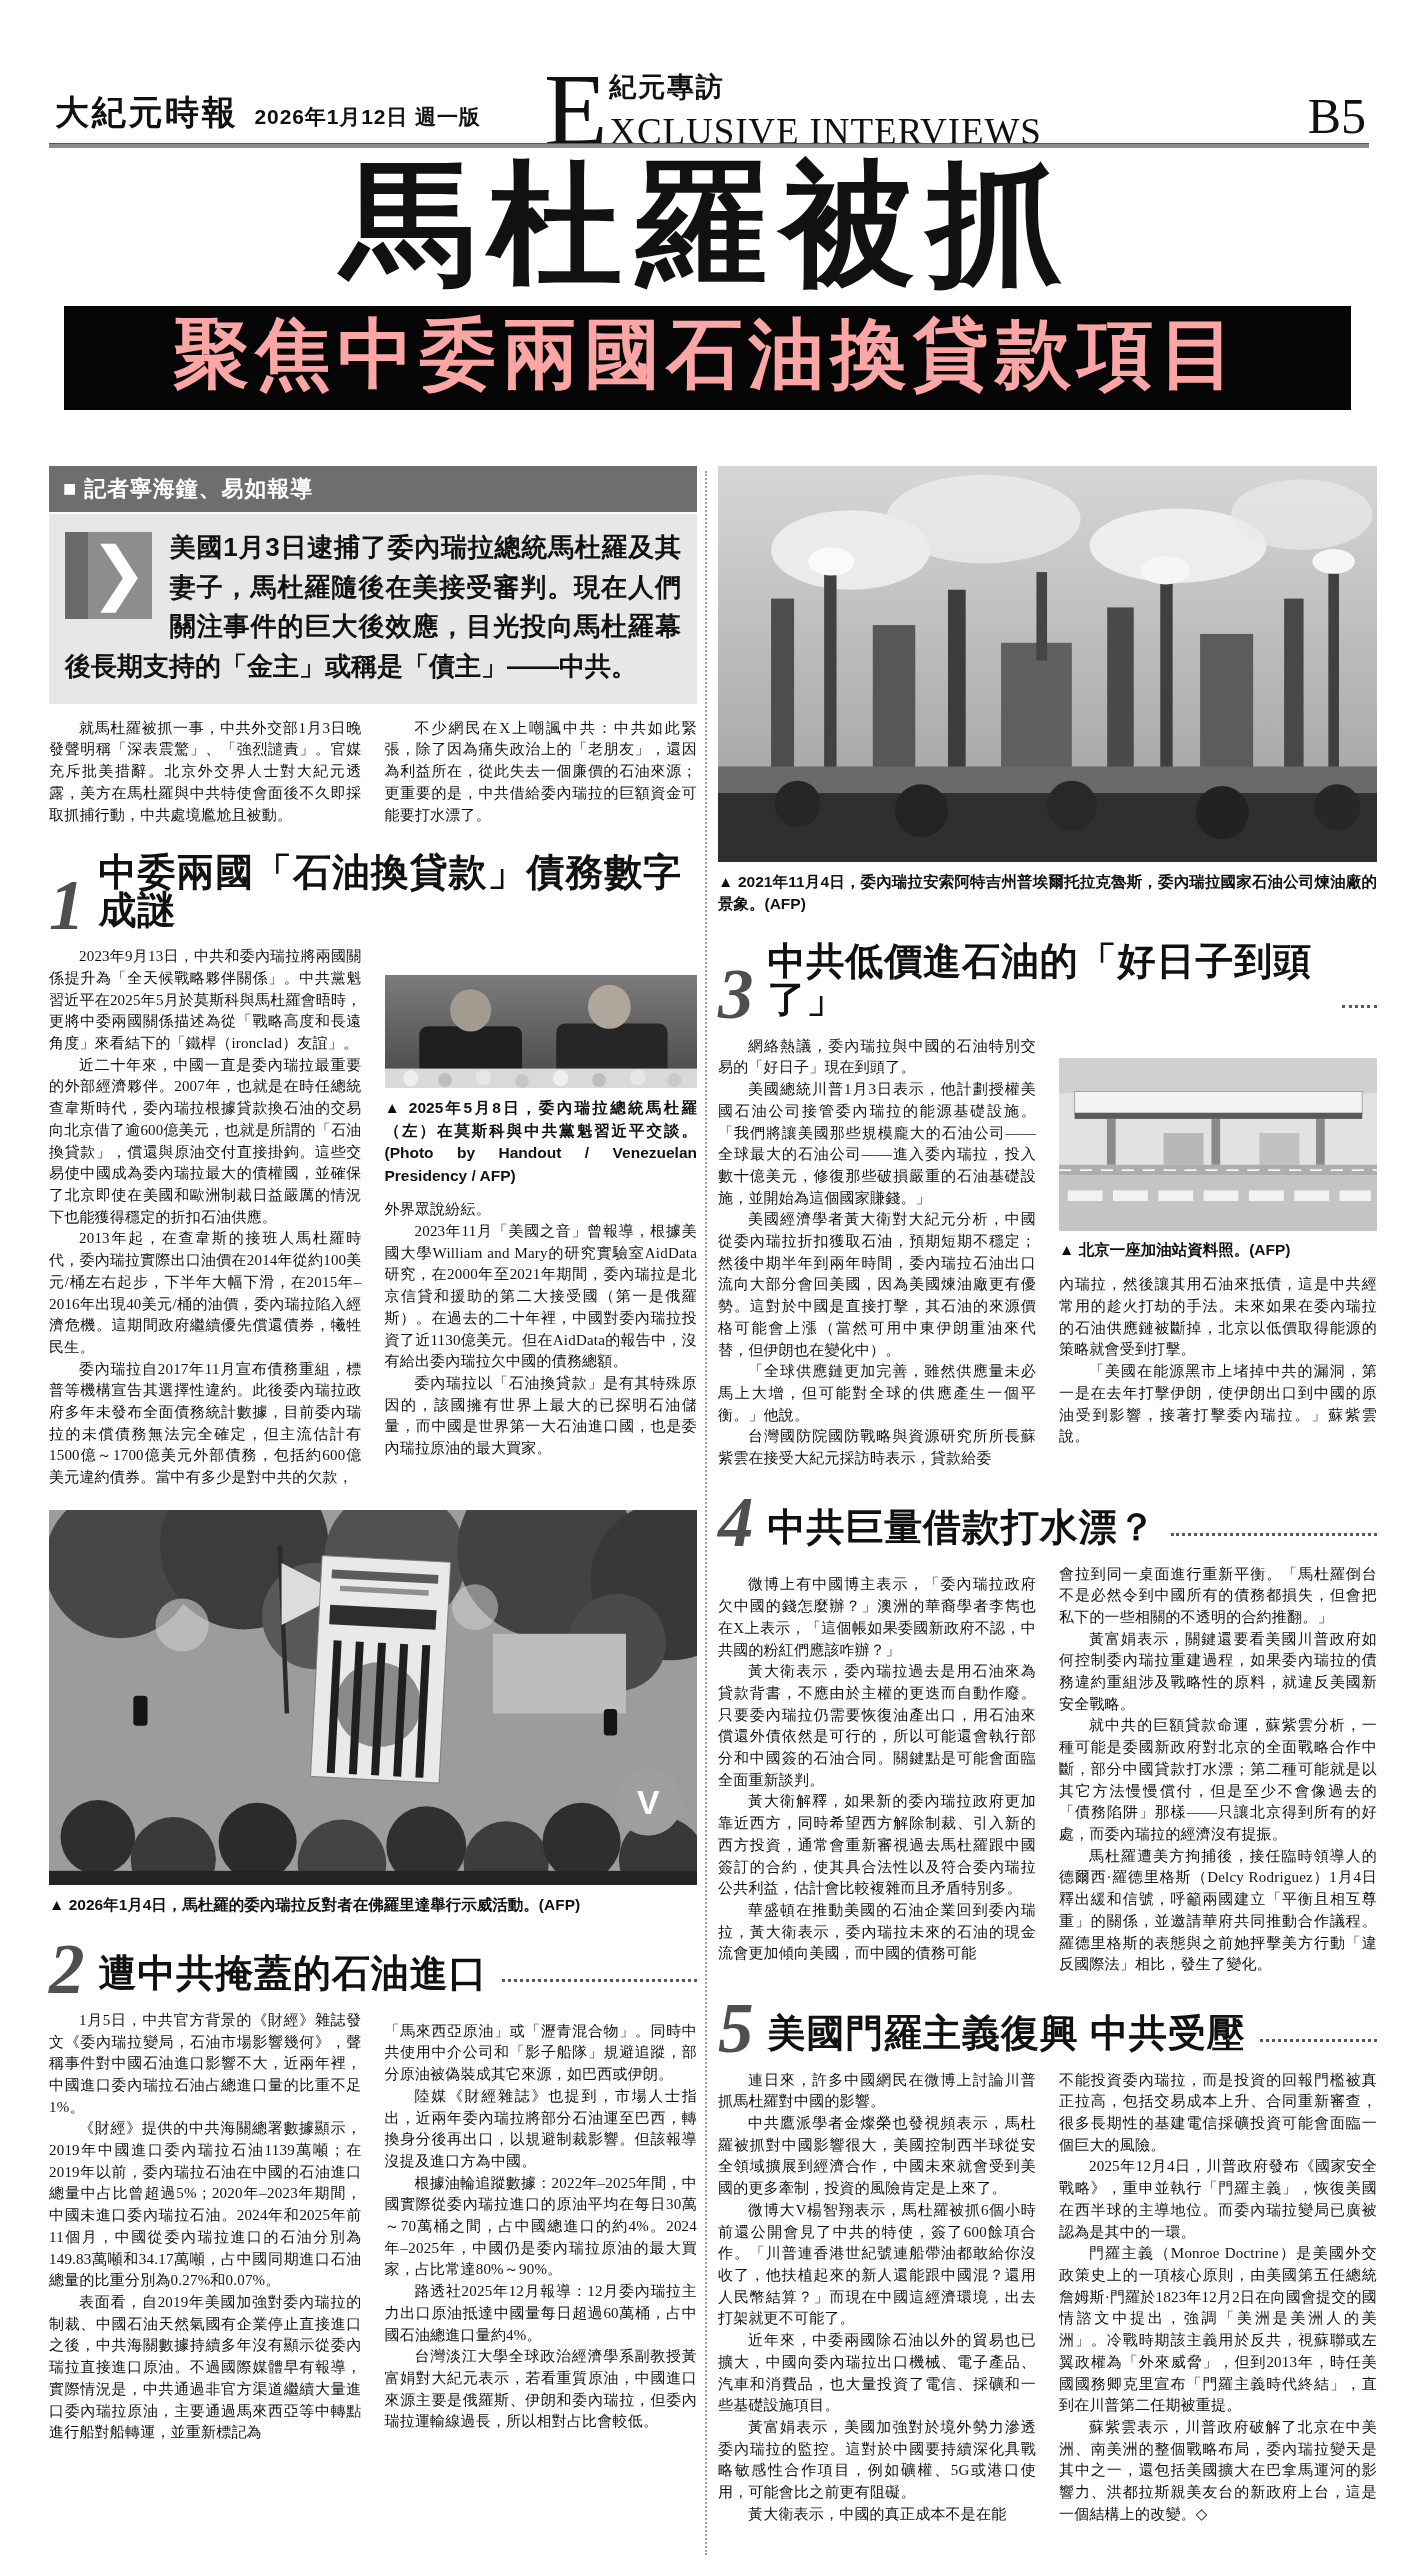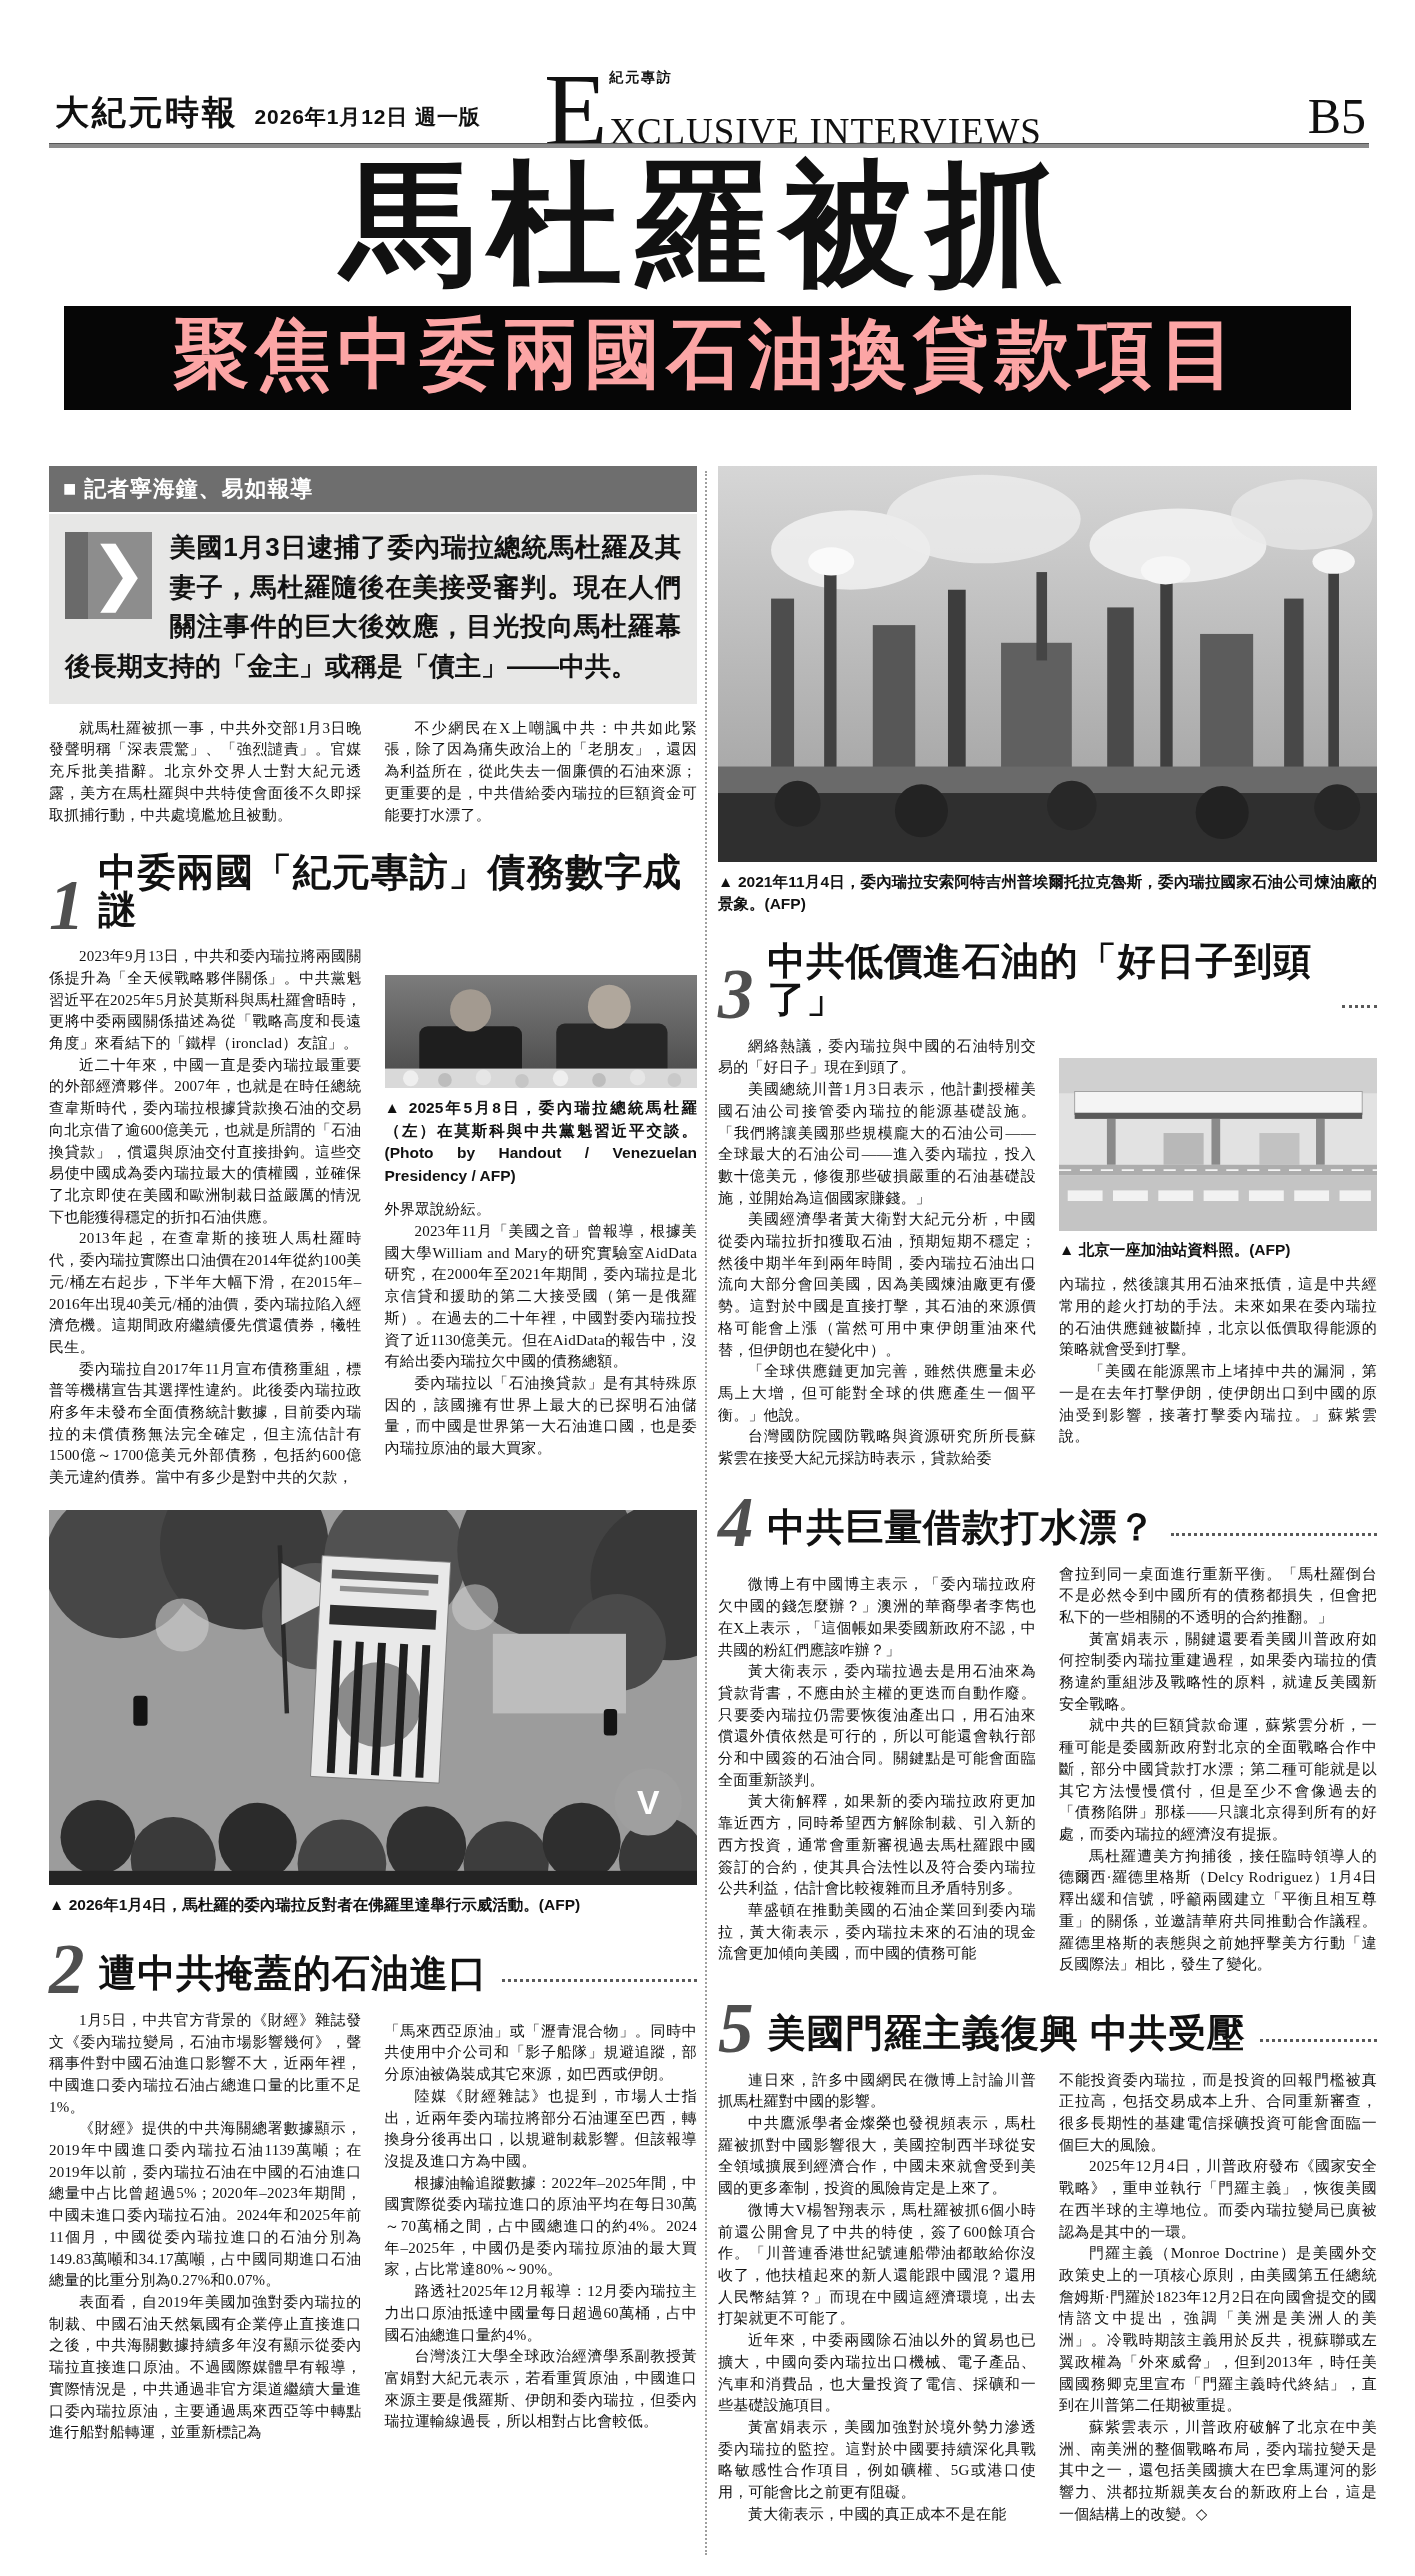--- a/index.html
+++ b/index.html
@@ -10,21 +10,21 @@
   .page{position:relative;width:1415px;height:2576px;background:#ffffff;
         margin:0 auto;overflow:hidden;color:#111;}
   
   .top-header{position:absolute;top:74px;left:55px;right:49px;height:67px;}
   .masthead-group{position:absolute;left:0;bottom:5.3px;display:flex;align-items:baseline;gap:16px;}
   .masthead{font-family:var(--serif);font-weight:900;font-size:34px;letter-spacing:2.7px;}
   .issue-date{font-family:var(--sans);font-weight:bold;font-size:21px;letter-spacing:0.9px;}
   .logo{position:absolute;left:489px;bottom:-8.8px;display:flex;align-items:flex-end;}
   .logo-e{font-family:var(--serif);font-size:104px;line-height:.78;font-weight:400;}
   .logo-stack{display:flex;flex-direction:column;justify-content:space-between;height:81px;margin-left:1.8px;}
-  .logo-cn{font-family:var(--sans);font-weight:bold;font-size:14px;letter-spacing:1.8px;}
+  .logo-cn{font-family:var(--sans);font-weight:bold;font-size:27px;letter-spacing:1.8px;}
   .logo-en{font-family:var(--serif);font-size:37px;letter-spacing:0.9px;line-height:1;}
   .page-no{position:absolute;right:0;bottom:0;font-family:var(--serif);font-size:50px;line-height:1;}
   .header-rule{position:absolute;top:143px;left:49px;right:46px;height:3.5px;background:#8b8b8b;border-top:0.9px solid #555;}
   
   .headline{position:absolute;top:152px;left:0;right:0;text-align:center;}
   .headline h1{margin:0;font-family:var(--sans);font-weight:900;font-size:134px;line-height:1.08;letter-spacing:12.4px;}
   .banner{margin:8.8px 64px 0;background:#060606;padding:10.6px 0 17.7px;}
   .banner span{color:#fca5a5;font-family:var(--sans);font-weight:900;font-size:76px;letter-spacing:6.2px;line-height:1;}
   
   .left-half{position:absolute;top:466px;left:49px;width:648px;}
@@ -104,21 +104,21 @@
       <div class="col">
           <p class="body-p">就馬杜羅被抓一事，中共外交部1月3日晚發聲明稱「深表震驚」、「強烈譴責」。官媒充斥批美措辭。北京外交界人士對大紀元透露，美方在馬杜羅與中共特使會面後不久即採取抓捕行動，中共處境尷尬且被動。</p>
         </div>
       <div class="col">
           <p class="body-p">不少網民在X上嘲諷中共：中共如此緊張，除了因為痛失政治上的「老朋友」，還因為利益所在，從此失去一個廉價的石油來源；更重要的是，中共借給委內瑞拉的巨額資金可能要打水漂了。</p>
         </div>
     </div>
 
     <div class="sec-head">
       <span class="sec-num">1</span>
-      <span class="sec-title">中委兩國「紀元專訪」債務數字成謎</span>
+      <span class="sec-title">中委兩國「石油換貸款」債務數字成謎</span>
     </div>
     <div class="two-col">
       <div class="col">
         <p class="body-p">2023年9月13日，中共和委內瑞拉將兩國關係提升為「全天候戰略夥伴關係」。中共黨魁習近平在2025年5月於莫斯科與馬杜羅會晤時，更將中委兩國關係描述為從「戰略高度和長遠角度」來看結下的「鐵桿（ironclad）友誼」。</p>
         <p class="body-p">近二十年來，中國一直是委內瑞拉最重要的外部經濟夥伴。2007年，也就是在時任總統查韋斯時代，委內瑞拉根據貸款換石油的交易向北京借了逾600億美元，也就是所謂的「石油換貸款」，償還與原油交付直接掛鉤。這些交易使中國成為委內瑞拉最大的債權國，並確保了北京即使在美國和歐洲制裁日益嚴厲的情況下也能獲得穩定的折扣石油供應。</p>
         <p class="body-p">2013年起，在查韋斯的接班人馬杜羅時代，委內瑞拉實際出口油價在2014年從約100美元/桶左右起步，下半年大幅下滑，在2015年–2016年出現40美元/桶的油價，委內瑞拉陷入經濟危機。這期間政府繼續優先償還債券，犧牲民生。</p>
         <p class="body-p">委內瑞拉自2017年11月宣布債務重組，標普等機構宣告其選擇性違約。此後委內瑞拉政府多年未發布全面債務統計數據，目前委內瑞拉的未償債務無法完全確定，但主流估計有1500億～1700億美元外部債務，包括約600億美元違約債券。當中有多少是對中共的欠款，</p>
       </div>
       <div class="col">
         <figure>

